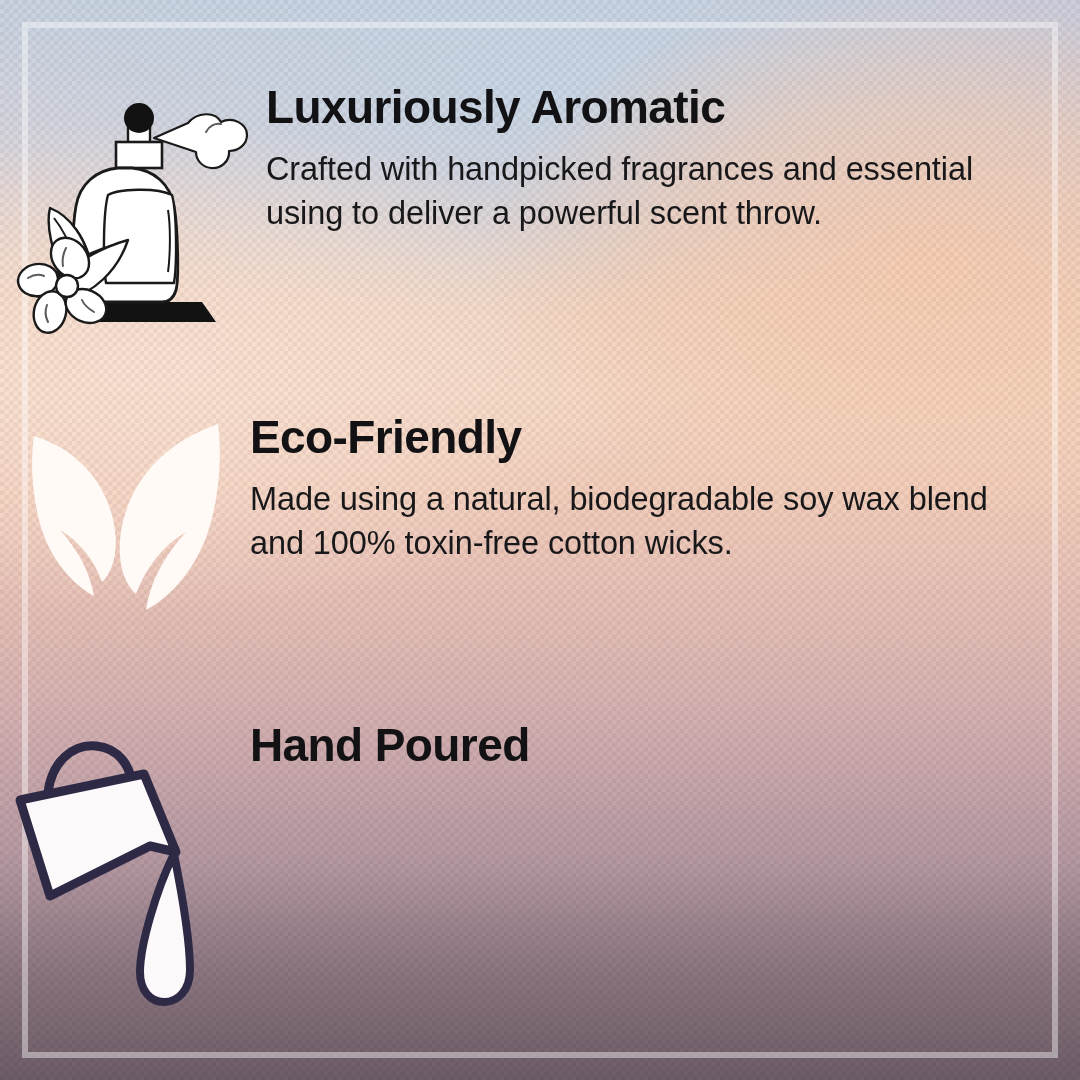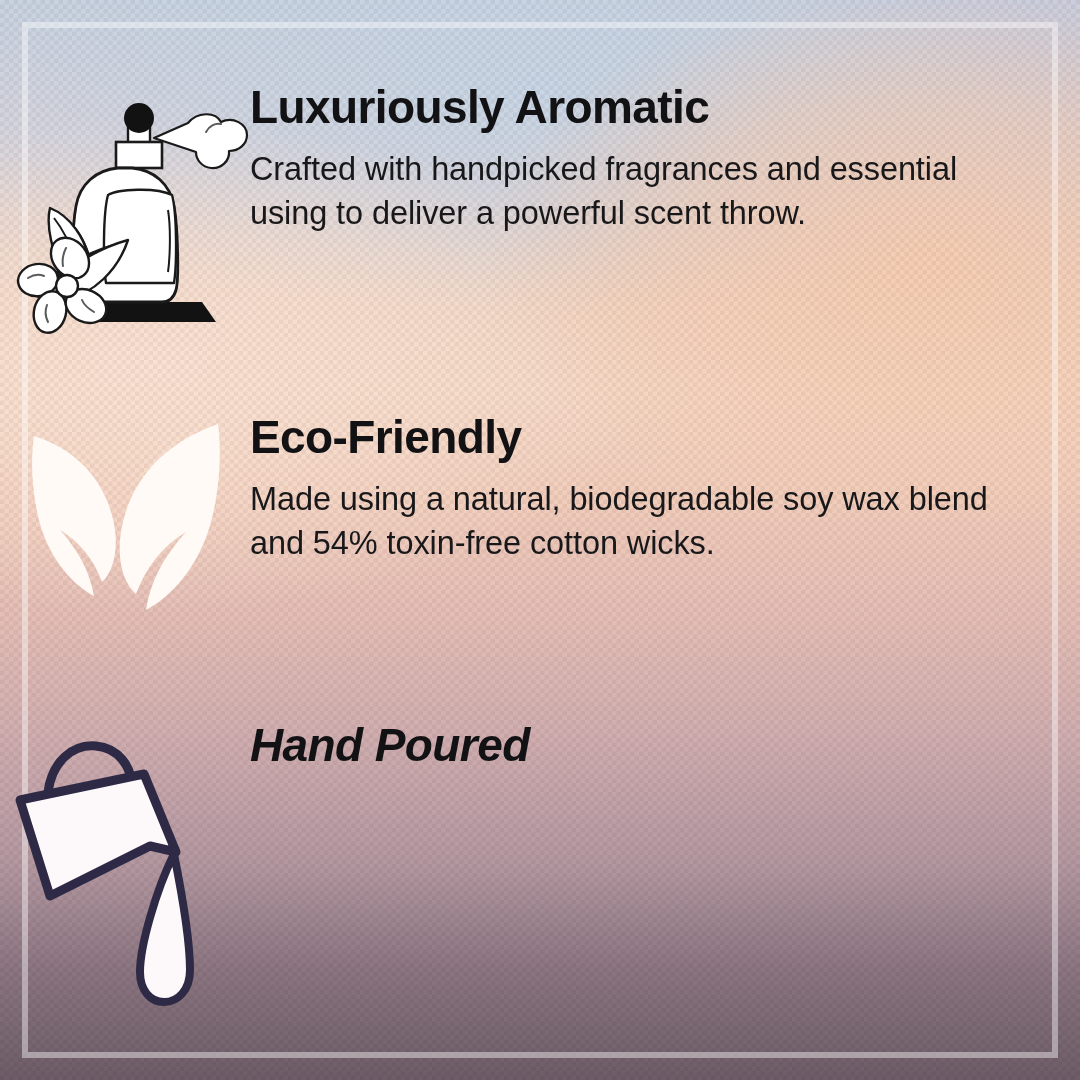--- a/index.html
+++ b/index.html
@@ -102,23 +102,23 @@
     font-size: 32.5px;
     font-weight: 300;
     letter-spacing: -0.1px;
     color: #18181a;
     line-height: 1.34;
     margin: 0;
     max-width: 760px;
   }
 
   
-  #feature-0 { top: 82px; }
+  #feature-0 { top: 82px; gap: 16px; }
   #feature-1 { top: 404px; justify-content: flex-end; }
-  #feature-2 { top: 716px; font-style: italic; }
+  #feature-2 { top: 716px; }
 
   #feature-0 .feature-icon { padding-top: 8px; }
   #feature-1 .feature-icon { padding-top: 18px; }
   #feature-2 .feature-icon { padding-top: 14px; }
 
   #feature-0 .feature-text { padding-top: 2px; }
   #feature-1 .feature-text { padding-top: 10px; }
   #feature-2 .feature-text { padding-top: 6px; }
 
   svg { display: block; overflow: visible; }
@@ -200,21 +200,21 @@
                      c-26 -14 -48 -44 -56 -80 c-7 -30 -7 -60 -4 -80 z" fill="#fffaf6"></path>
 
             <path d="M200 2 c-52 18 -86 54 -96 102 c-6 30 0 56 14 68
                      c10 -26 26 -48 50 -62 c-22 24 -36 50 -40 78
                      c30 -16 56 -50 66 -92 c9 -36 9 -72 6 -94 z" fill="#fffaf6"></path>
           </svg>
         </span>
       </div>
       <div class="feature-text">
         <h2 class="feature-title">Eco-Friendly</h2>
-        <p class="feature-desc">Made using a natural, biodegradable soy wax blend and 54% toxin-free cotton wicks.</p>
+        <p class="feature-desc">Made using a natural, biodegradable soy wax blend and 100% toxin-free cotton wicks.</p>
       </div>
     </div>
 
     <div class="feature" id="feature-2">
       <div class="feature-icon">
         <span>
           <svg width="222" height="280" viewBox="0 0 222 280" xmlns="http://www.w3.org/2000/svg">
 
             <path d="M34 62 c4 -30 24 -48 48 -46 c22 2 36 20 36 42" fill="none" stroke="#2e2a46" stroke-width="9" stroke-linecap="round"></path>
 

